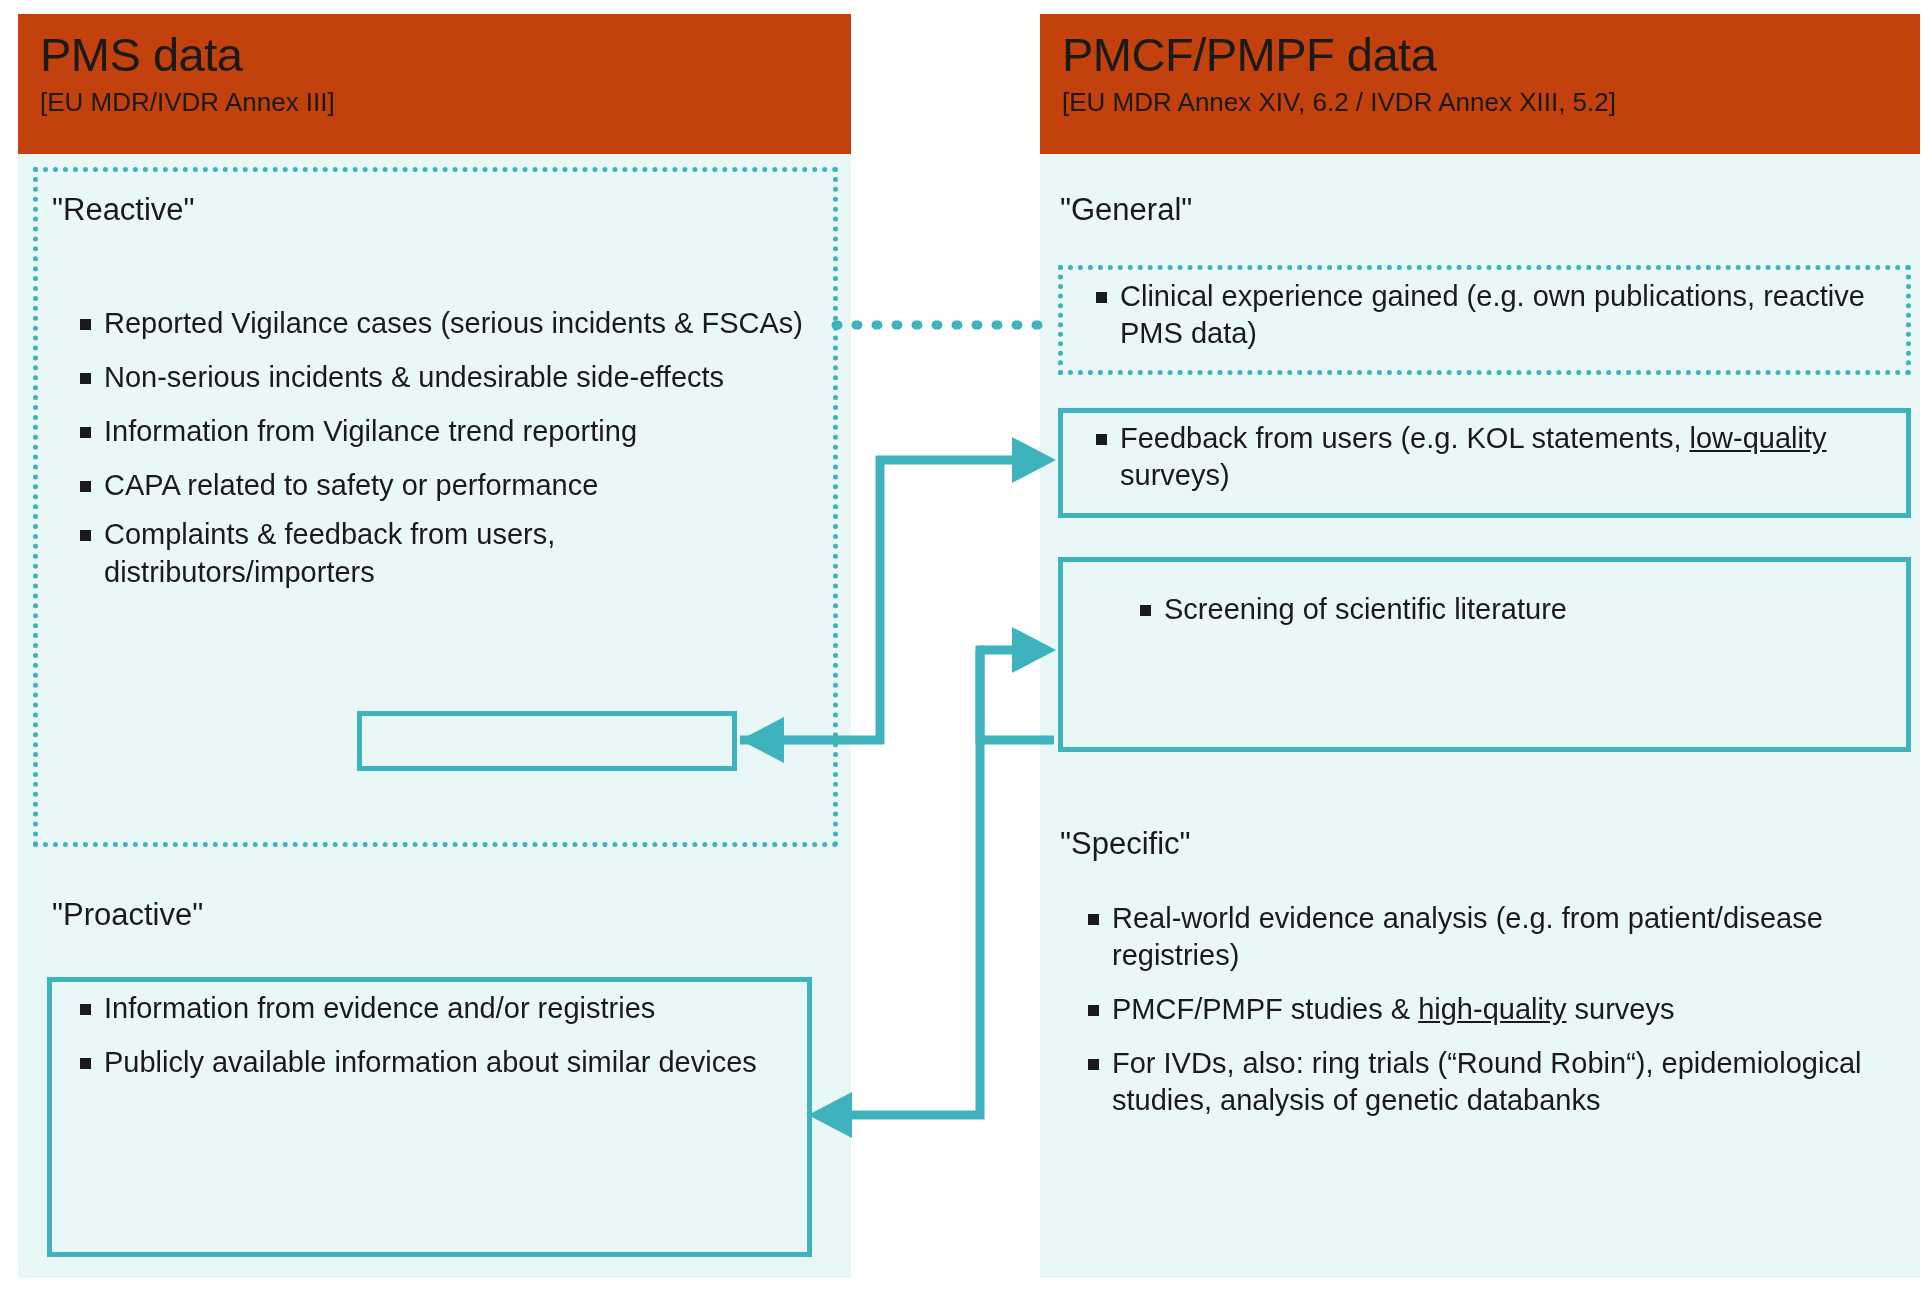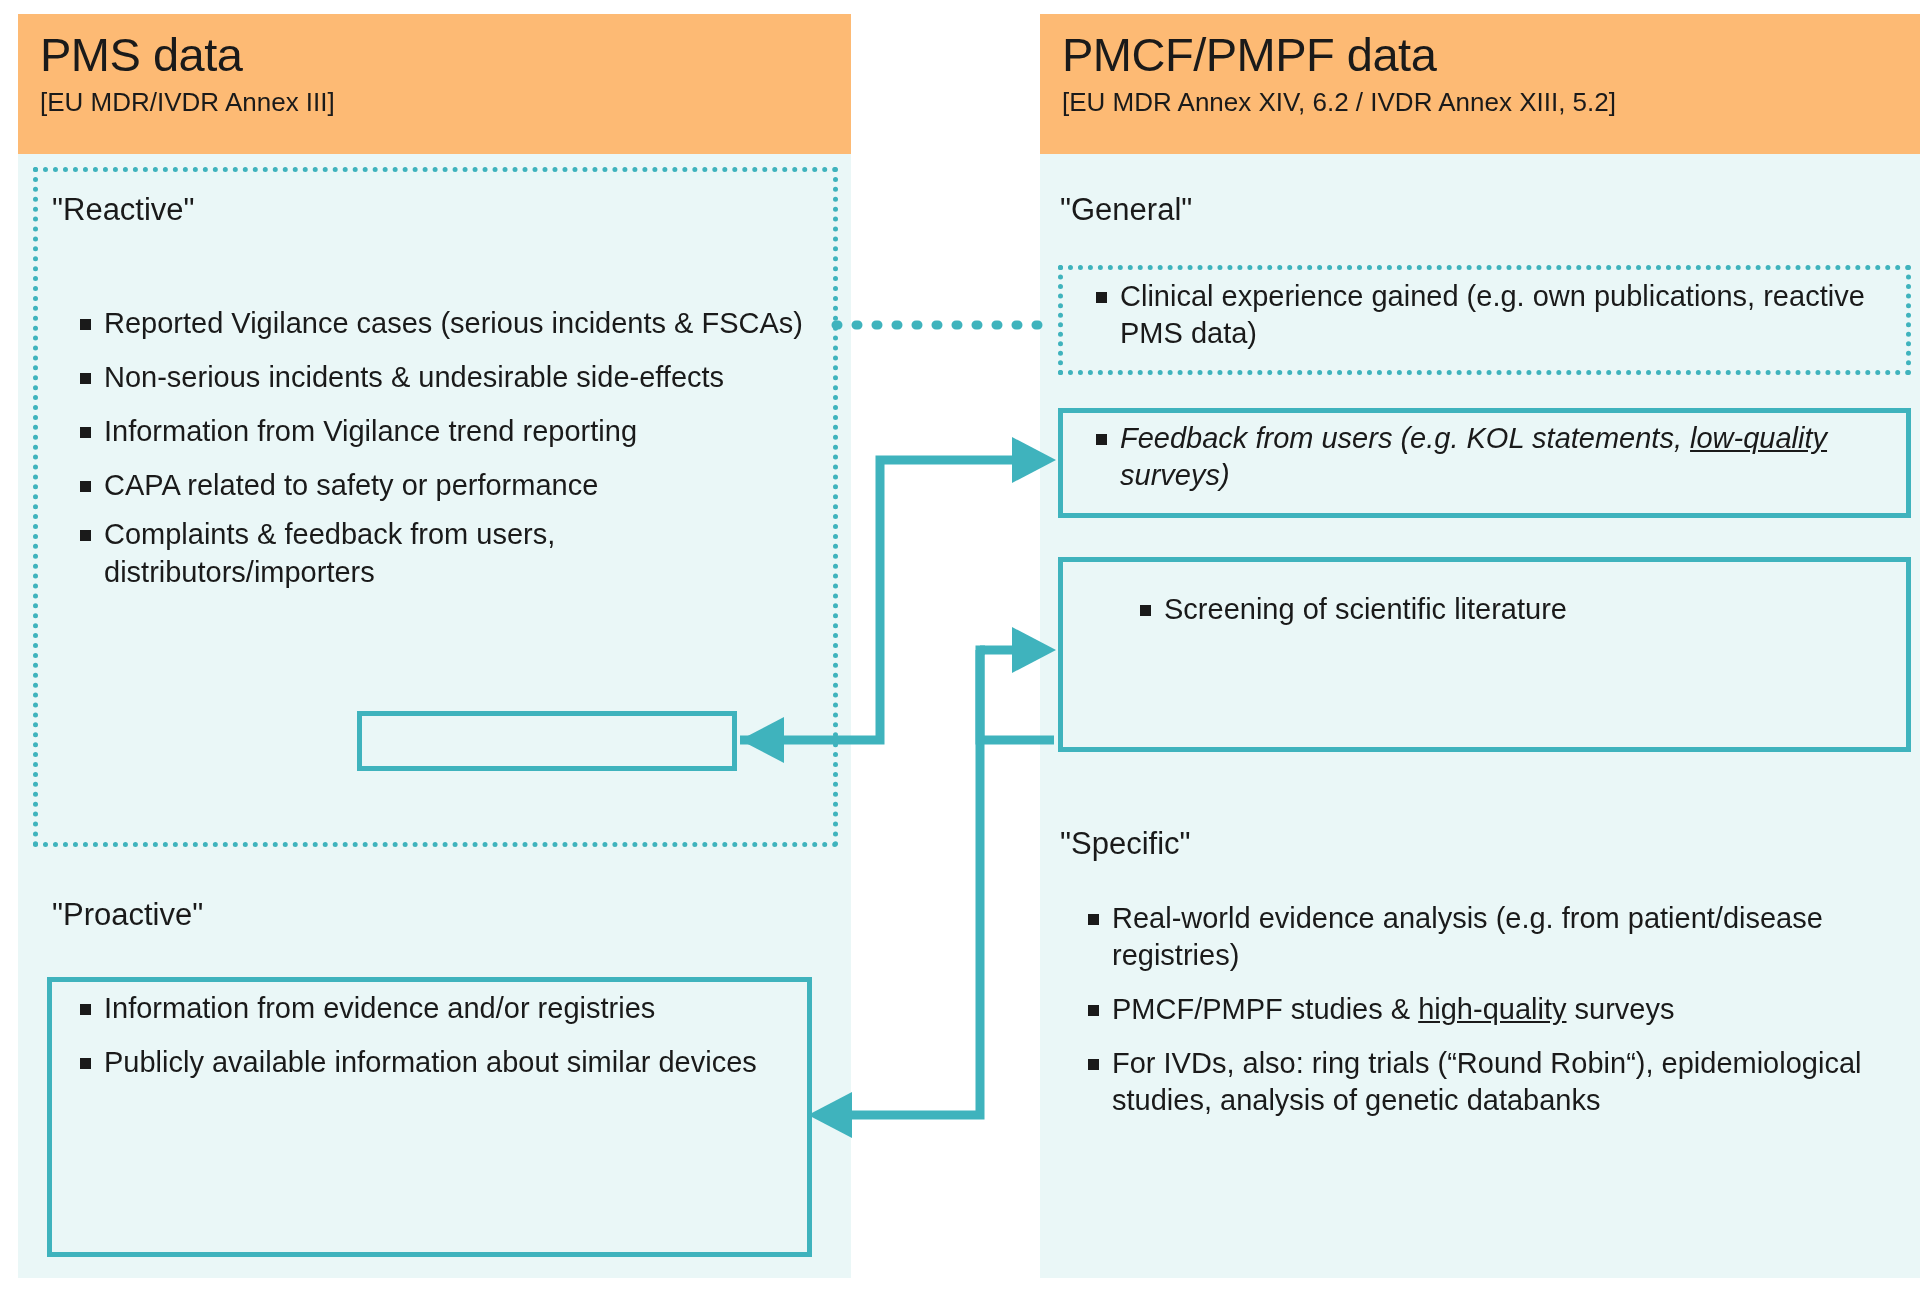--- a/index.html
+++ b/index.html
@@ -37,21 +37,21 @@
     top: 14px;
     width: 880px;
     height: 1264px;
   }
   .col-header {
     position: absolute;
     left: 0;
     top: 0;
     width: 100%;
     height: 140px;
-    background: #fdba74;
+    background: #c2410c;
     box-sizing: border-box;
     padding: 16px 0 0 22px;
   }
   .col-title {
     font-size: 47px;
     color: #1a1a1a;
     line-height: 1.05;
     letter-spacing: -0.5px;
   }
   .col-sub {
@@ -112,21 +112,21 @@
   #label-proactive { left: 52px; top: 897px; }
   #proactive-box { left: 47px; top: 977px; width: 765px; height: 280px; }
   #proactive-list { position: absolute; left: 52px; top: 990px; width: 740px; }
 
   
   #label-general { left: 1060px; top: 192px; }
   #general-dotted-box { left: 1058px; top: 265px; width: 853px; height: 110px; }
   #general-list-1 { position: absolute; left: 1068px; top: 278px; width: 835px; }
 
   #feedback-box { left: 1058px; top: 408px; width: 853px; height: 110px; }
-  #general-list-2 { position: absolute; left: 1068px; top: 420px; width: 835px; font-style: italic; }
+  #general-list-2 { position: absolute; left: 1068px; top: 420px; width: 835px; }
 
   #lit-box { left: 1058px; top: 557px; width: 853px; height: 195px; }
   #general-list-3 { position: absolute; left: 1112px; top: 572px; width: 835px; margin-top: 19px; }
 
   #label-specific { left: 1060px; top: 826px; }
   #specific-list { position: absolute; left: 1060px; top: 900px; width: 850px; }
 
   
   #complaints-highlight {
     left: 357px;

